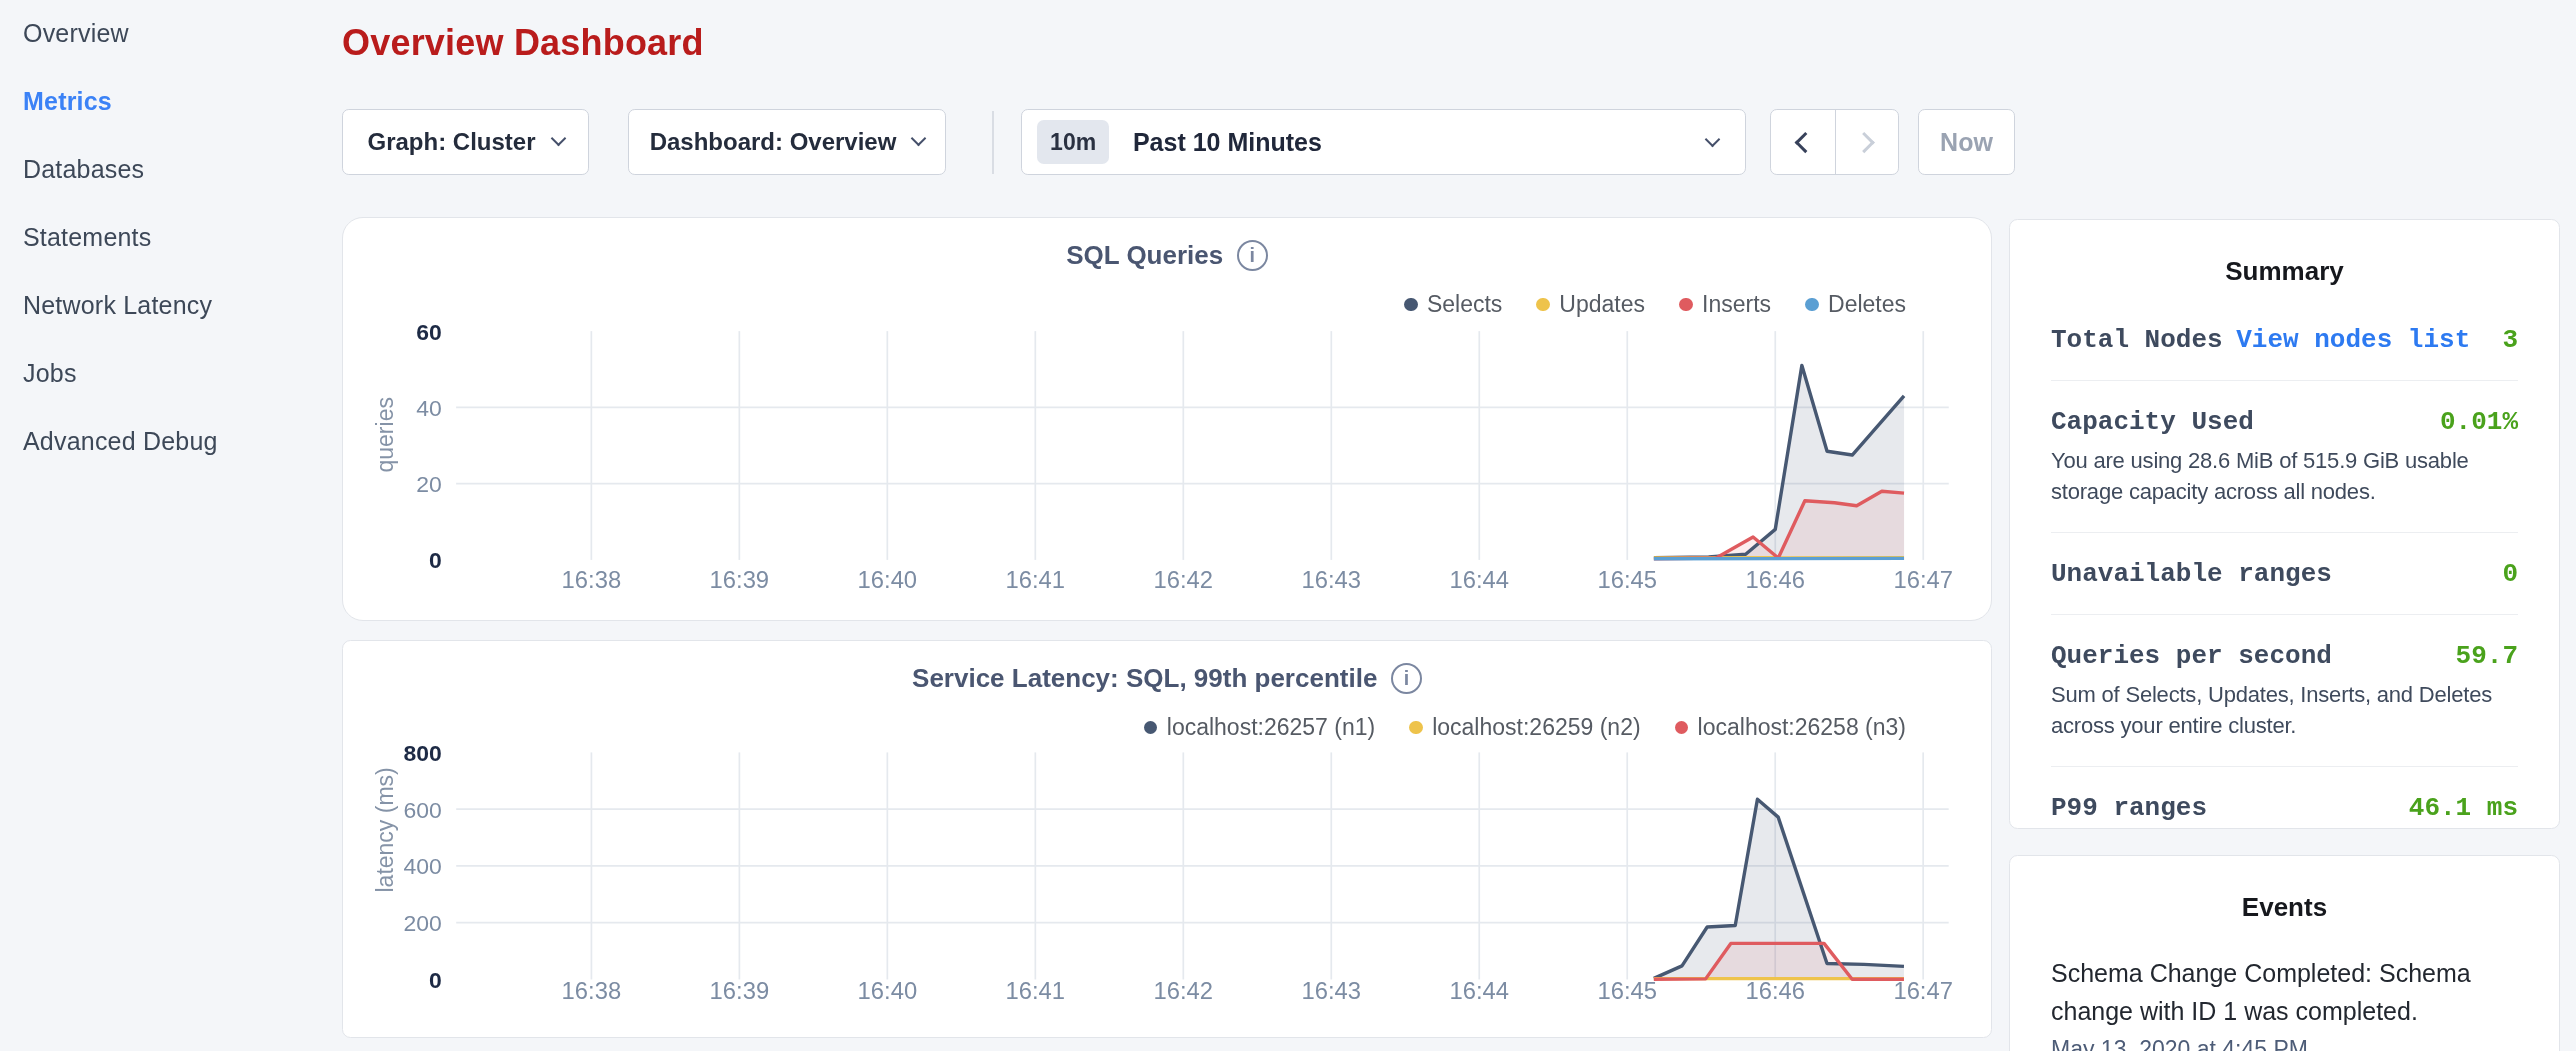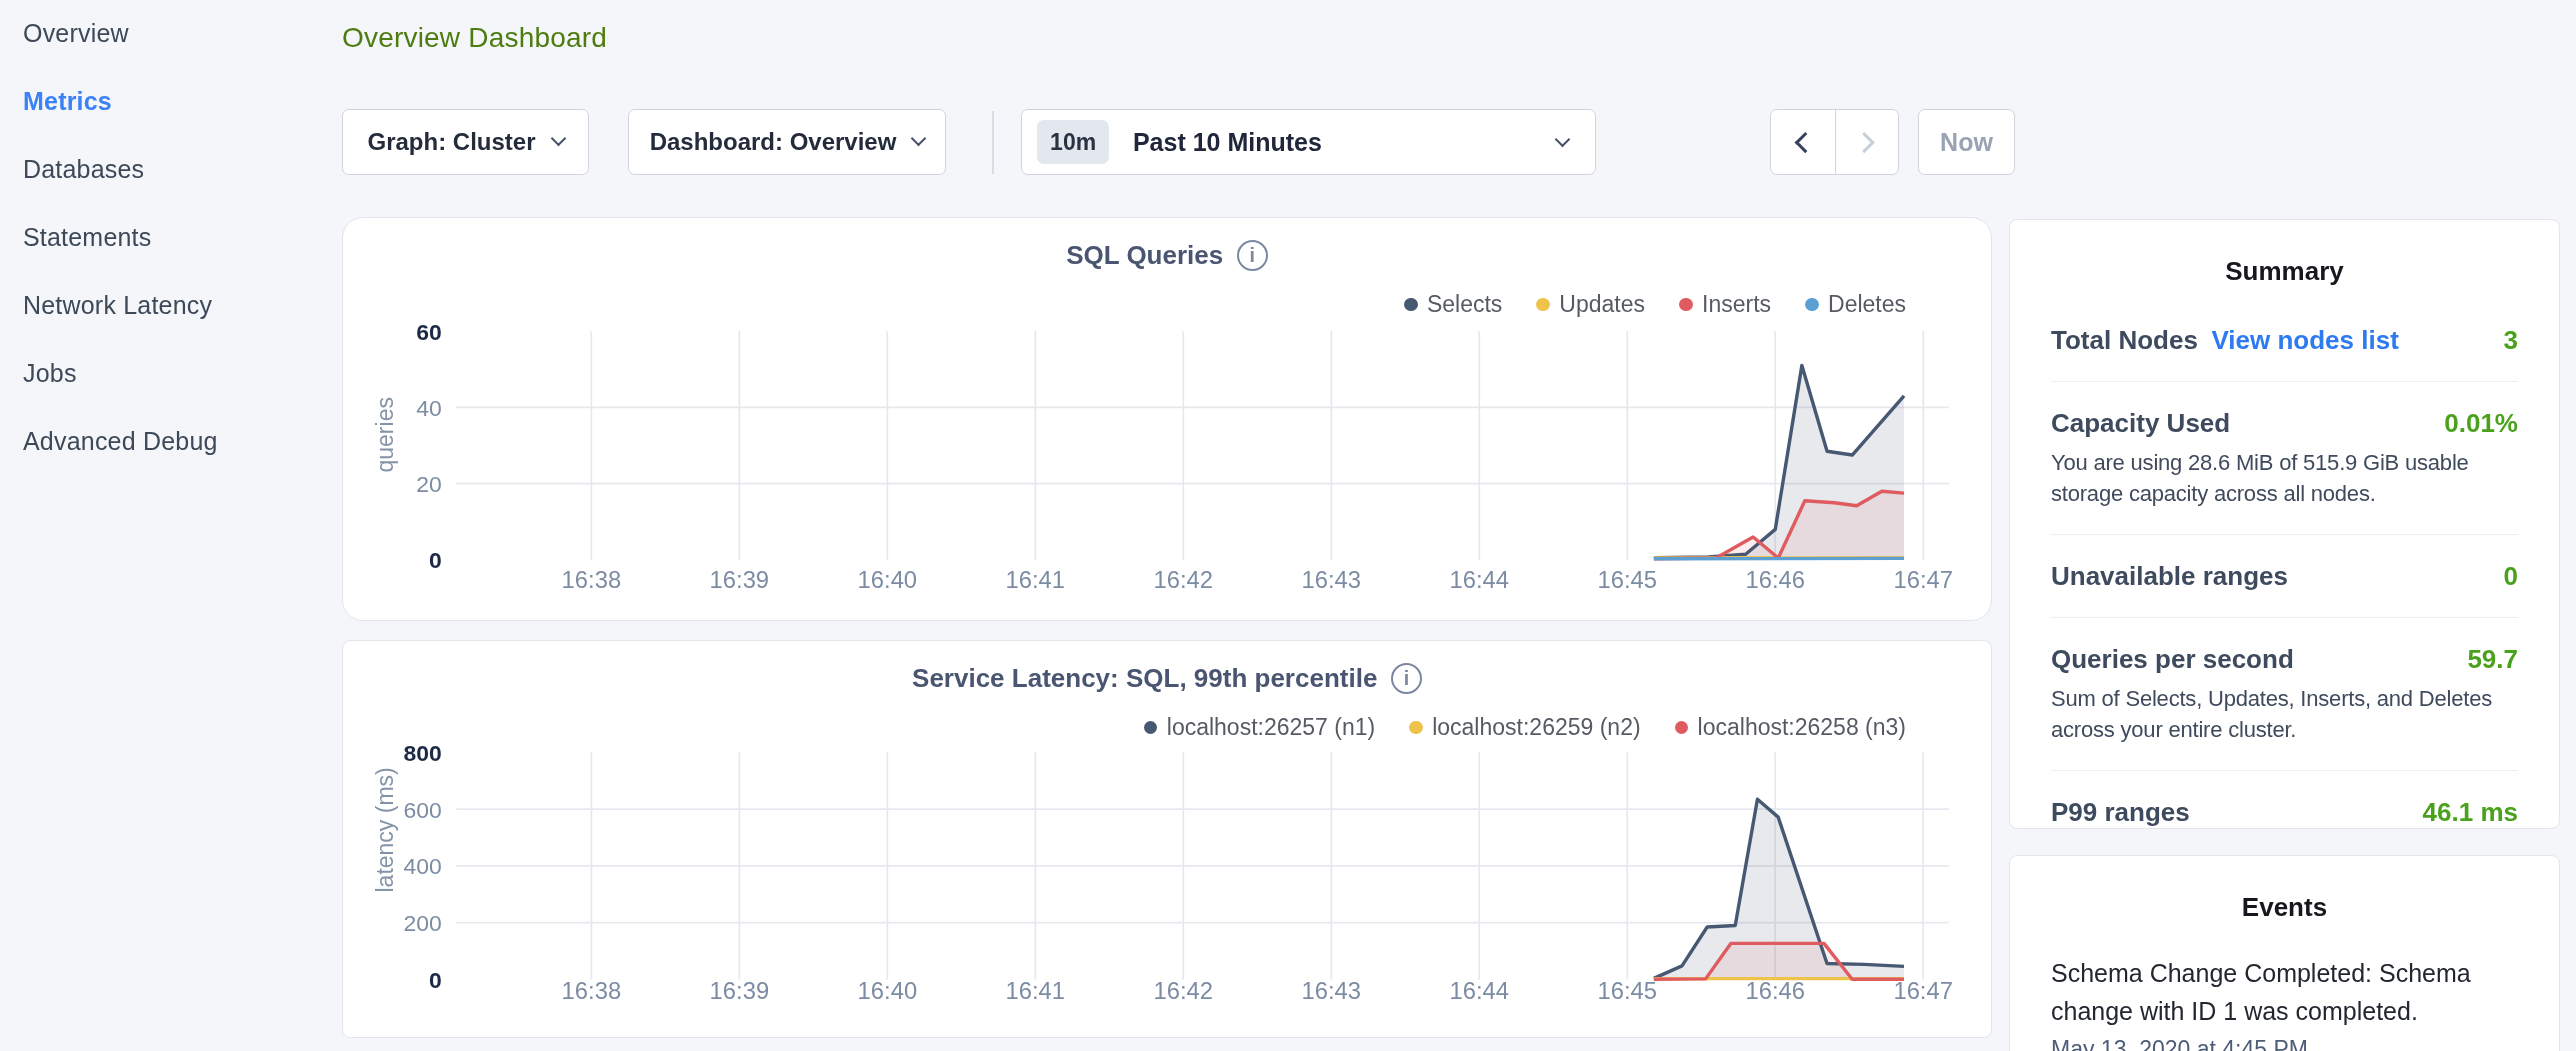--- a/index.html
+++ b/index.html
@@ -12,35 +12,35 @@
   }
   
   .sidebar { position:absolute; left:0; top:0; width:340px; height:1051px; }
   .side-item {
     position:absolute; left:23px; font-size:25px; color:#3d4858;
     letter-spacing:0.2px; cursor:pointer; white-space:nowrap;
   }
   .side-item.active { color:#3b82f6; font-weight:bold; }
   
   .page-title {
-    position:absolute; left:342px; top:22px; font-size:28px; font-weight:normal;
-    color:#4d7c0f; letter-spacing:0.2px;
+    position:absolute; left:342px; top:22px; font-size:36px; font-weight:bold;
+    color:#b91c1c; letter-spacing:0.2px;
   }
   .ctl {
     position:absolute; top:109px; height:66px; background:#fff;
     border:1.7px solid #cfd4dd; border-radius:6.8px;
     display:flex; align-items:center; justify-content:center; cursor:pointer;
   }
   .dd-label { font-size:24px; font-weight:bold; color:#242c3c; }
   .caret {
     width:11px; height:11px; border-right:2.6px solid #45506a; border-bottom:2.6px solid #45506a;
     transform:rotate(45deg); margin-left:17px; margin-top:-6.8px;
   }
   .toolbar-divider { position:absolute; left:992px; top:111px; width:1.7px; height:63px; background:#d9dde4; }
-  .time-sel { left:1021px; width:575px; justify-content:flex-start; padding:0 25.5px 0 15.3px; }
+  .time-sel { left:1021px; width:725px; justify-content:flex-start; padding:0 25.5px 0 15.3px; }
   .time-badge {
     background:#e3e7ee; color:#2a3141; font-size:23px; font-weight:bold;
     padding:8.5px 12.8px; border-radius:6.8px;
   }
   .time-label { margin-left:24px; font-size:25px; font-weight:bold; color:#20273a; }
   .time-sel .caret { position:absolute; right:27px; margin:0; margin-top:-5.1px; }
   .nav-group { left:1770px; width:129px; padding:0; overflow:hidden; }
   .nav-half { width:50%; height:100%; display:flex; align-items:center; justify-content:center; }
   .nav-half + .nav-half { border-left:1.7px solid #cfd4dd; }
   .chev { width:14.5px; height:14.5px; }
@@ -76,21 +76,21 @@
   svg.plot { position:absolute; left:0; top:0; }
   .gridline { stroke:#e5e9ee; stroke-width:2; }
   .ytick { font-size:27px; fill:#7c8ca3; }
   .ytick.edge { font-weight:bold; fill:#1d2a45; }
   .xtick { font-size:28px; fill:#7c8ca3; }
   
   .panel-title { text-align:center; margin-top:36px; font-size:26px; font-weight:bold; color:#16181d; }
   .summary-rows { padding:12px 41px 0 41px; }
   .summary-row { padding:25.5px 0; }
   .summary-row + .summary-row { border-top:1.7px solid #eceef1; }
-  .sr-line { display:flex; align-items:center; }
+  .sr-line { display:flex; align-items:center;font-family:Liberation Mono, monospace; }
   .sr-label { font-size:26px; font-weight:bold; color:#3e4a5e; }
   .sr-link { font-size:26px; font-weight:bold; color:#2d7af1; margin-left:13.6px; cursor:pointer; }
   .sr-value { margin-left:auto; font-size:26px; font-weight:bold; color:#4aa21c; white-space:nowrap; }
   .sr-desc { margin-top:8px; font-size:22px; line-height:31px; color:#3f4a5c; letter-spacing:-0.2px; }
   .events-list { padding:8.5px 41px 0 41px; }
   .event-item { margin-top:22px; }
   .event-text { font-size:25px; line-height:38px; color:#22272f; }
   .event-time { margin-top:6.8px; font-size:23px; color:#4d5c77; }
 </style>
 </head>

